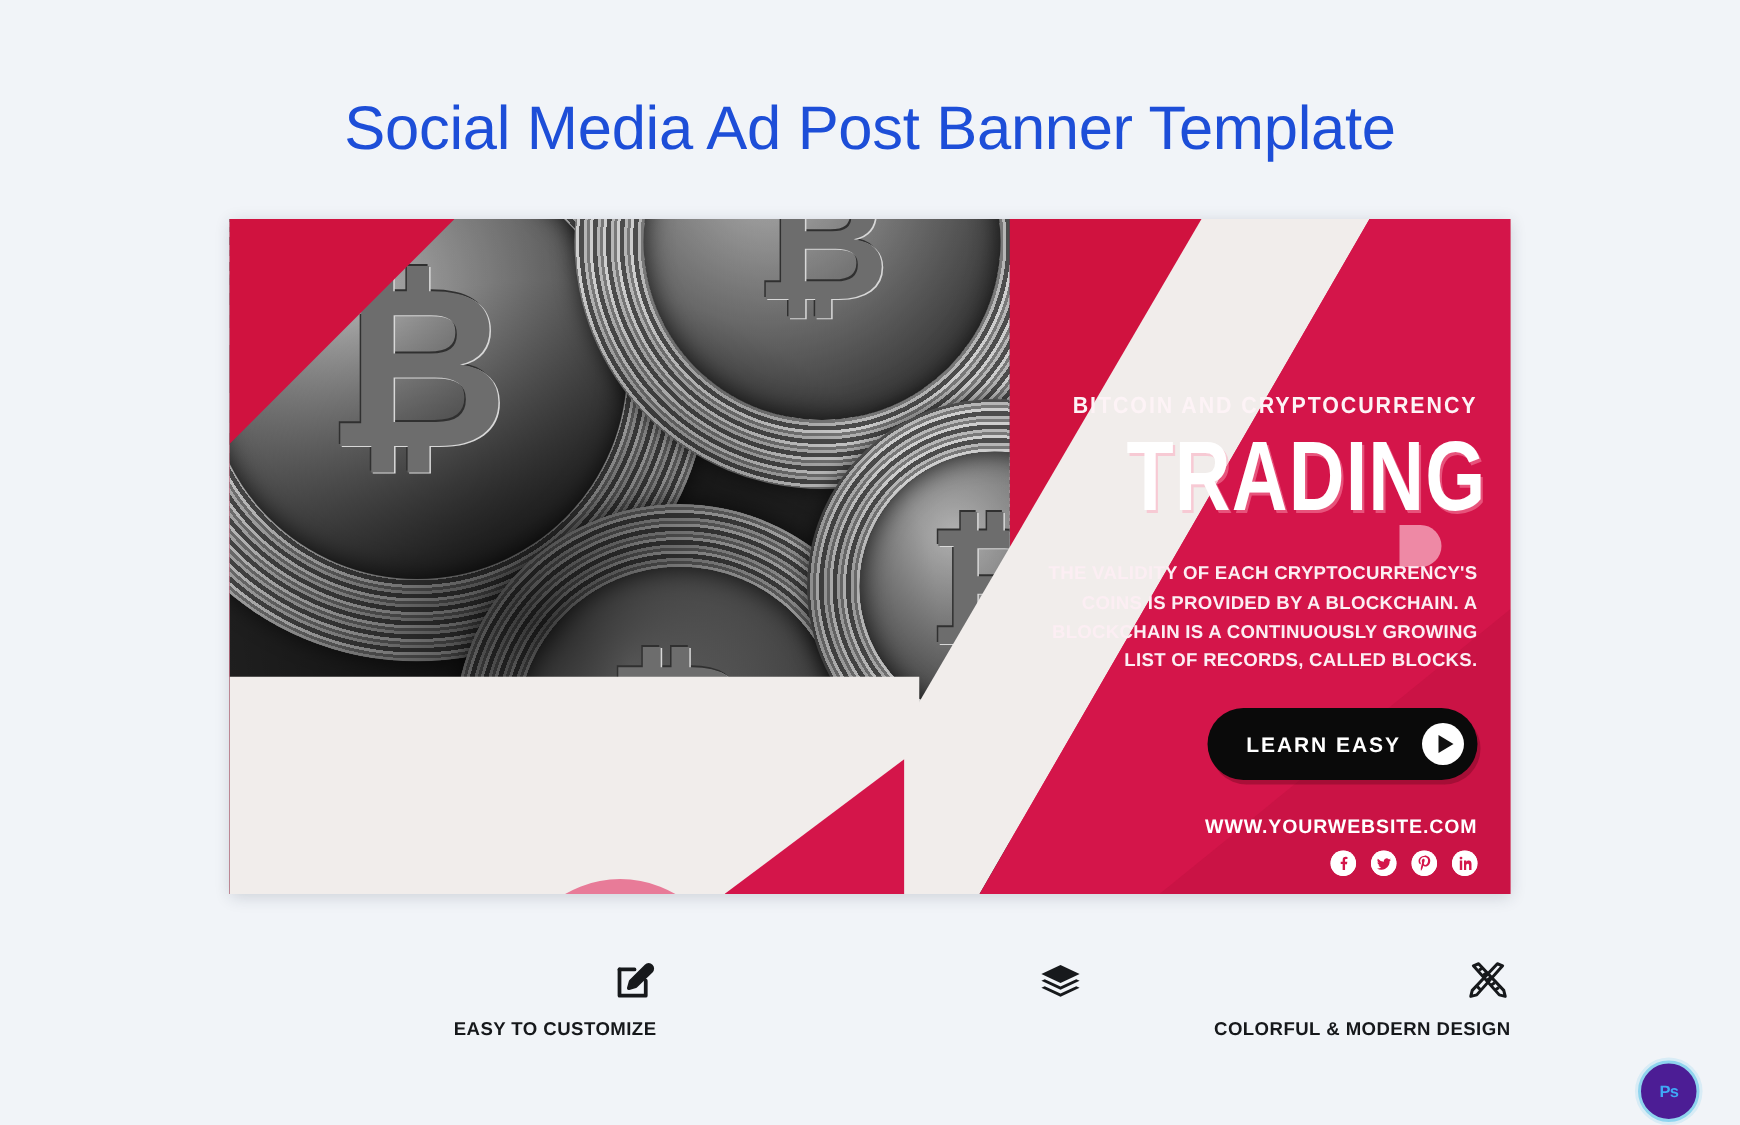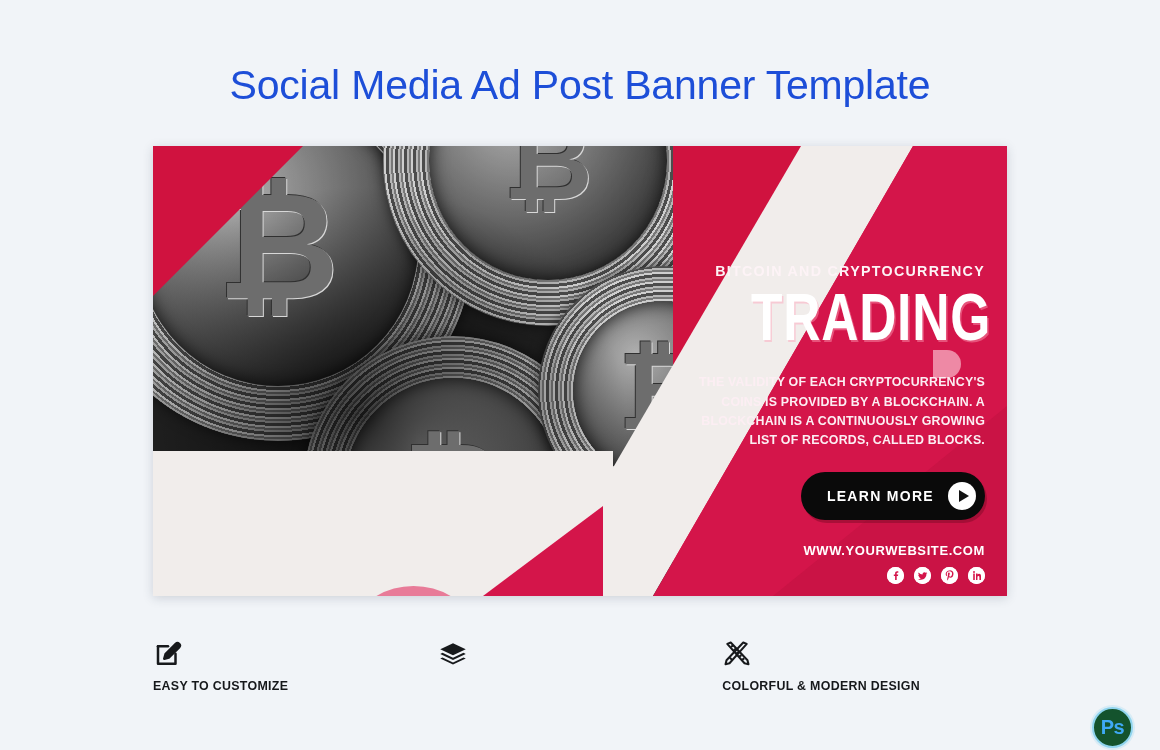--- a/index.html
+++ b/index.html
@@ -157,33 +157,33 @@
     color:#d4154a;font-size:11px;font-weight:700;
     font-family:"DejaVu Sans",sans-serif;line-height:1;
   }
   .socials svg{display:block;}
 
   
   .features{
     position:absolute;left:153px;top:638px;width:854px;height:70px;
     display:flex;align-items:flex-start;
   }
-  .feature{flex:1;display:flex;flex-direction:column;align-items:flex-start;}
+  .feature{flex:1;display:flex;flex-direction:column;align-items:flex-end;}
   .feat-icon{height:34px;display:flex;align-items:center;justify-content:center;color:#17191c;}
   .feat-label{
     margin-top:7px;text-align:center;font-size:12.4px;font-weight:700;
     letter-spacing:.3px;color:#16181b;line-height:1.25;
   }
 
   
   .ps-badge{
     position:absolute;left:1092px;top:707px;width:37px;height:37px;border-radius:50%;
-    background:#14532d;border:2px solid #8fd4ee;
+    background:#4c1d95;border:2px solid #8fd4ee;
     display:flex;align-items:center;justify-content:center;
-    color:#3fa9f5;font-size:20px;font-weight:700;letter-spacing:-.5px;
+    color:#3fa9f5;font-size:11px;font-weight:700;letter-spacing:-.5px;
     box-shadow:0 0 0 2px rgba(143,212,238,.25);
   }
 </style>
 </head>
 <body>
 
 <div class="page-title">Social Media Ad Post Banner Template</div>
 
 <div class="banner">
 
@@ -214,21 +214,21 @@
   <div class="ring-pink"></div>
 
   <div class="halfcircle"></div>
 
   <div class="bn-content">
     <div class="kicker">BITCOIN AND CRYPTOCURRENCY</div>
     <div class="headline">TRADING</div>
     <div class="body-copy">THE VALIDITY OF EACH CRYPTOCURRENCY'S COINS IS PROVIDED BY A BLOCKCHAIN. A BLOCKCHAIN IS A CONTINUOUSLY GROWING LIST OF RECORDS, CALLED BLOCKS.</div>
 
     <div class="cta">
-      <span class="cta-label">LEARN MORE</span>
+      <span class="cta-label">LEARN EASY</span>
       <span class="play">
           <i></i>
         </span>
     </div>
 
     <div class="website">WWW.YOURWEBSITE.COM</div>
 
     <div class="socials">
       <span>
         <svg width="17" height="17" viewBox="0 0 17 17">

